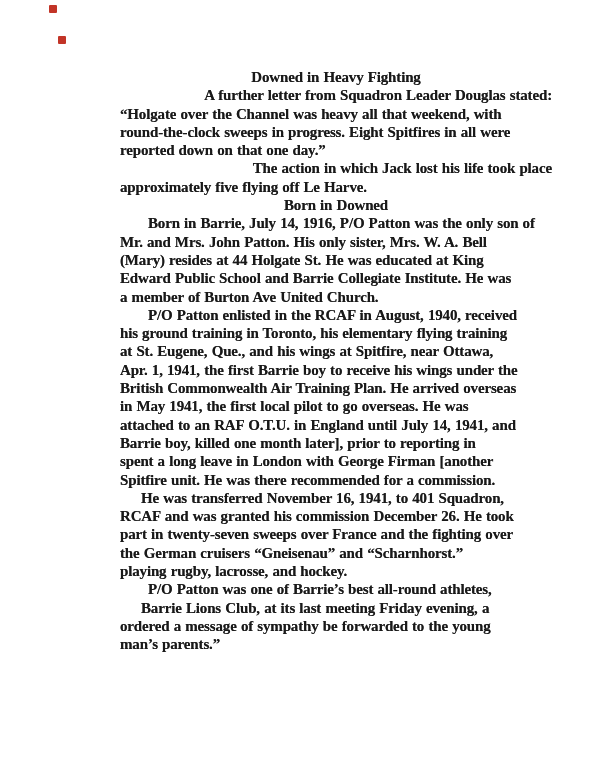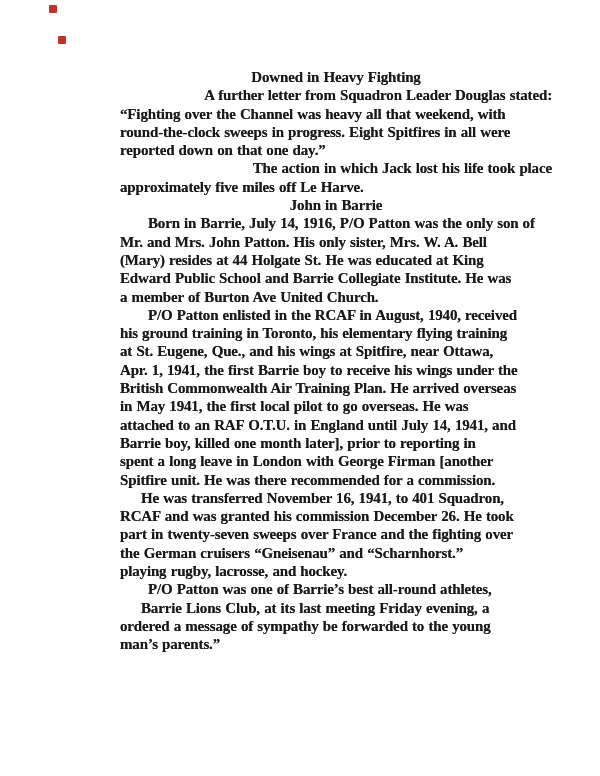--- a/index.html
+++ b/index.html
@@ -41,26 +41,26 @@
     border-radius: 1px;
   }
 </style>
 </head>
 <body>
 
 <div class="page">
   <div class="text-block">
       <div class="line center">Downed in Heavy Fighting</div>
       <div class="line indent-sm">A further letter from Squadron Leader Douglas stated:</div>
-      <div class="line flush">“Fighting over the Channel was heavy all that weekend, with</div>
+      <div class="line flush">“Holgate over the Channel was heavy all that weekend, with</div>
       <div class="line flush">round-the-clock sweeps in progress. Eight Spitfires in all were</div>
       <div class="line flush">reported down on that one day.”</div>
       <div class="line indent-sm">The action in which Jack lost his life took place</div>
-      <div class="line flush">approximately five miles off Le Harve.</div>
-      <div class="line center">John in Barrie</div>
+      <div class="line flush">approximately five flying off Le Harve.</div>
+      <div class="line center">Born in Downed</div>
       <div class="line indent-lg">Born in Barrie, July 14, 1916, P/O Patton was the only son of</div>
       <div class="line flush">Mr. and Mrs. John Patton. His only sister, Mrs. W. A. Bell</div>
       <div class="line flush">(Mary) resides at 44 Holgate St. He was educated at King</div>
       <div class="line flush">Edward Public School and Barrie Collegiate Institute. He was</div>
       <div class="line flush">a member of Burton Ave United Church.</div>
       <div class="line indent-lg">P/O Patton enlisted in the RCAF in August, 1940, received</div>
       <div class="line flush">his ground training in Toronto, his elementary flying training</div>
       <div class="line flush">at St. Eugene, Que., and his wings at Spitfire, near Ottawa,</div>
       <div class="line flush">Apr. 1, 1941, the first Barrie boy to receive his wings under the</div>
       <div class="line flush">British Commonwealth Air Training Plan. He arrived overseas</div>

